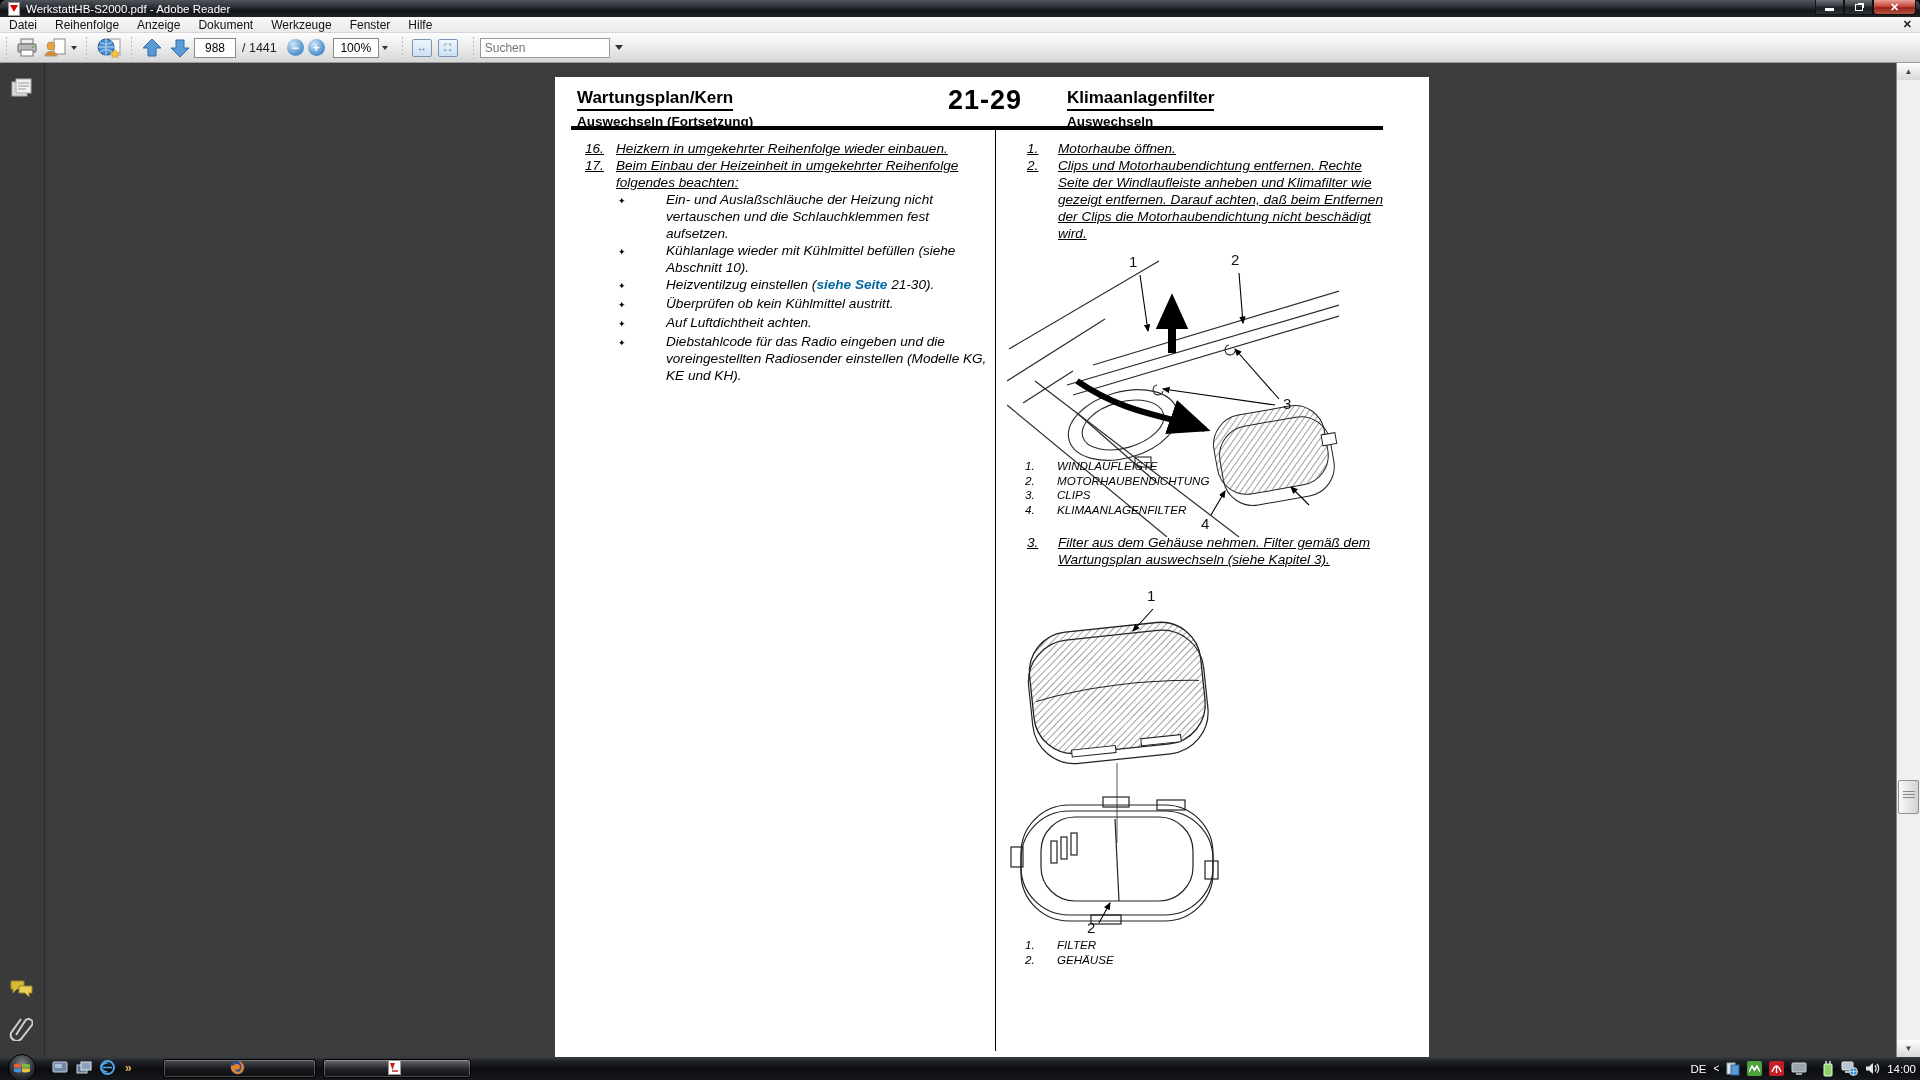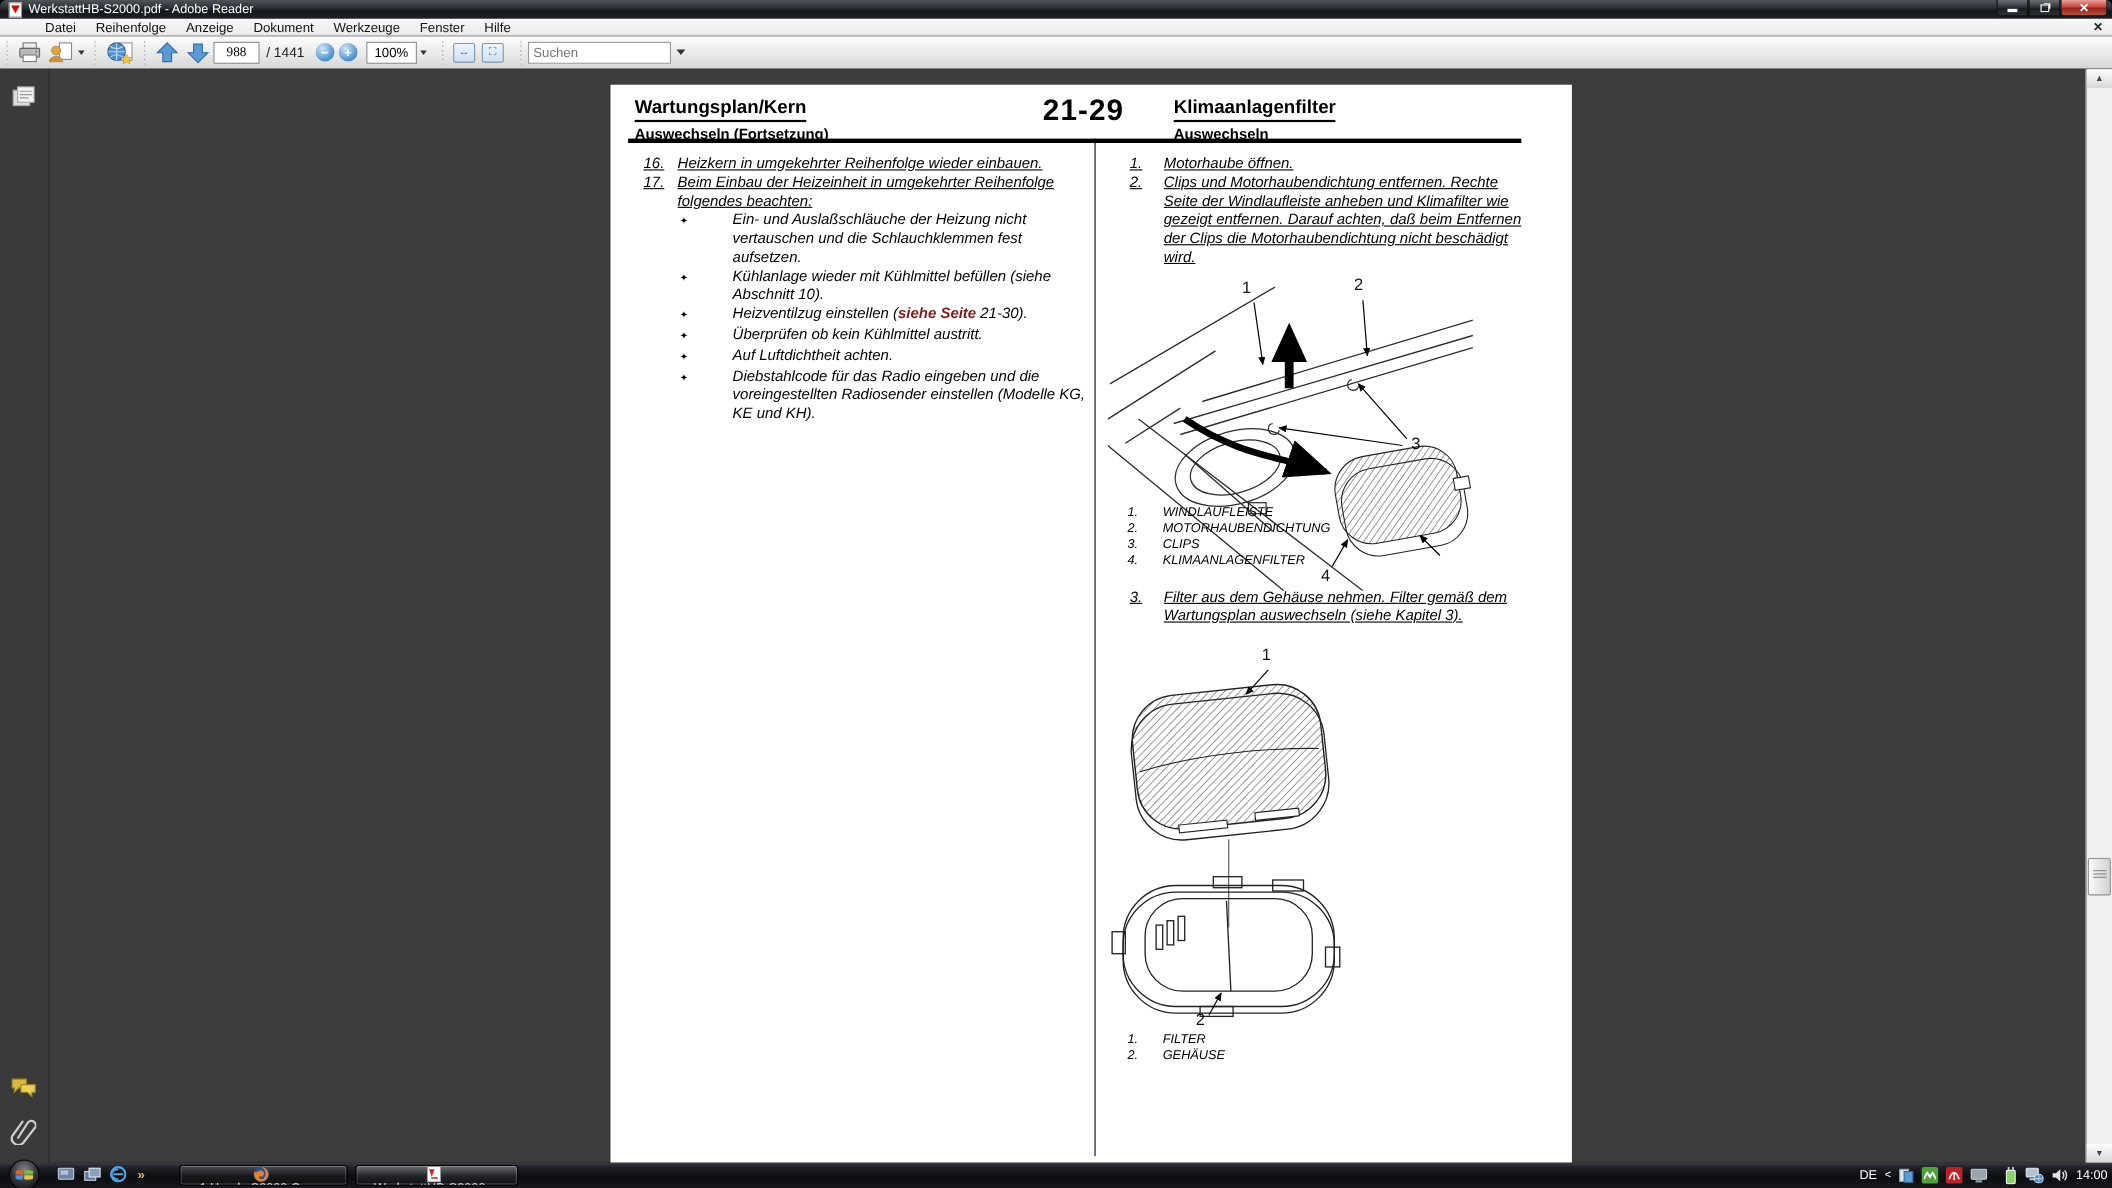--- a/index.html
+++ b/index.html
@@ -18,34 +18,34 @@
   .win-btn { width:29px; height:15px; border:1px solid #111; border-top:none;
     background:linear-gradient(#6a6f76, #33373d 45%, #1b1e22 55%, #2c3036);
     display:flex; align-items:center; justify-content:center; color:#fff; font-size:9px; }
   .win-btn.min span { display:block; width:9px; height:3px; background:#fff; margin-top:5px; }
   .win-btn.res span { display:block; width:8px; height:7px; border:1px solid #fff; box-shadow:2px -2px 0 -1px #fff; }
   .win-btn.close { width:43px; border-radius:0 0 4px 4px;
     background:linear-gradient(#e8a199, #c8473a 45%, #99241a 55%, #b5543f); font-size:11px; font-weight:bold; }
 
   .menubar { position:absolute; left:0; top:17px; width:1920px; height:16px;
     background:linear-gradient(#f8f8f8,#ebebeb); border-bottom:1px solid #d5d5d5;
-    display:flex; align-items:center; font-size:12px; color:#111;padding-left:32px; }
+    display:flex; align-items:center; font-size:12px; color:#111; }
   .menu-item { padding:0 9px; height:16px; line-height:16px; }
   .menubar-close { position:absolute; right:8px; top:1px; font-size:11px; font-weight:bold; color:#222; }
 
   .toolbar { position:absolute; left:0; top:33px; width:1920px; height:30px;
     background:linear-gradient(#fdfdfd,#e8e8e8 60%,#d6d6d6); border-bottom:1px solid #9b9b9b;
     display:flex; align-items:center; }
   .tb-sep { width:1px; height:22px; margin:0 6px;
     background:repeating-linear-gradient(#bbb 0 2px, #eee 2px 4px); }
   .tb-btn { height:24px; display:flex; align-items:center; padding:0 3px; border-radius:3px; }
   .tb-dd-arrow { width:0; height:0; border-left:3.5px solid transparent; border-right:3.5px solid transparent;
     border-top:4px solid #333; margin-left:3px; }
   .page-input { width:42px; height:20px; border:1px solid #8a8a8a; background:#fff;
-    font-size:12px; text-align:center; font-family:Liberation Serif, serif; }
+    font-size:12px; text-align:center; font-family:Liberation Sans, sans-serif; }
   .page-total { font-size:12.5px; color:#222; margin:0 8px 0 6px; }
   .zoom-box { width:46px; height:20px; border:1px solid #8a8a8a; background:#fff;
     font-size:12px; display:flex; align-items:center; justify-content:center; }
   .round-btn { width:17px; height:17px; border-radius:50%; margin:0 2px;
     background:radial-gradient(circle at 35% 30%, #cfe4f7, #5b9bd5 60%, #2f6da8);
     color:#fff; font-size:12px; font-weight:bold; display:flex; align-items:center; justify-content:center; line-height:0; }
   .fit-icon { width:20px; height:18px; border:1px solid #7a96b5; border-radius:2px; margin:0 3px;
     background:linear-gradient(#eef5fc,#cfe0f0); color:#3c6ea5; font-size:10px;
     display:flex; align-items:center; justify-content:center; }
   .search-box { width:130px; height:20px; border:1px solid #9a9a9a; background:#fff;
@@ -80,21 +80,21 @@
   .col-divider { position:absolute; left:440px; top:49px; width:1px; height:925px; background:#000; }
 
   .body-txt { font-style:italic; font-size:13.6px; line-height:17px; }
   .step-row { display:flex; margin-bottom:0px;text-decoration:underline; }
   .step-num { flex:none; width:31px; }
   .lbl-row { display:flex; font-style:italic; font-size:11.6px; line-height:14.5px; }
   .lbl-num { flex:none; width:32px; }
   .bullet-row { display:flex; }
   .bullet-glyph { flex:none; width:22px; padding-left:2px; font-style:normal; font-size:9px; padding-top:2px; }
   .bullet-indent { flex:none; width:28px; }
-  .red-bold { color:#7f1d1d; font-weight:bold; }
+  .red-bold { color:#0369a1; font-weight:bold; }
 
   .left-col { position:absolute; left:30px; top:63px; width:404px; }
   .left-bullets { margin-left:31px; margin-top:0; }
   .right-col { position:absolute; left:472px; top:63px; width:362px; }
 
   .fig { position:absolute; }
   .callout { position:absolute; font-size:15px; color:#111; }
 
   .fig1-labels { position:absolute; left:470px; top:382px; width:360px; }
   .step3 { position:absolute; left:472px; top:457px; width:362px; }

